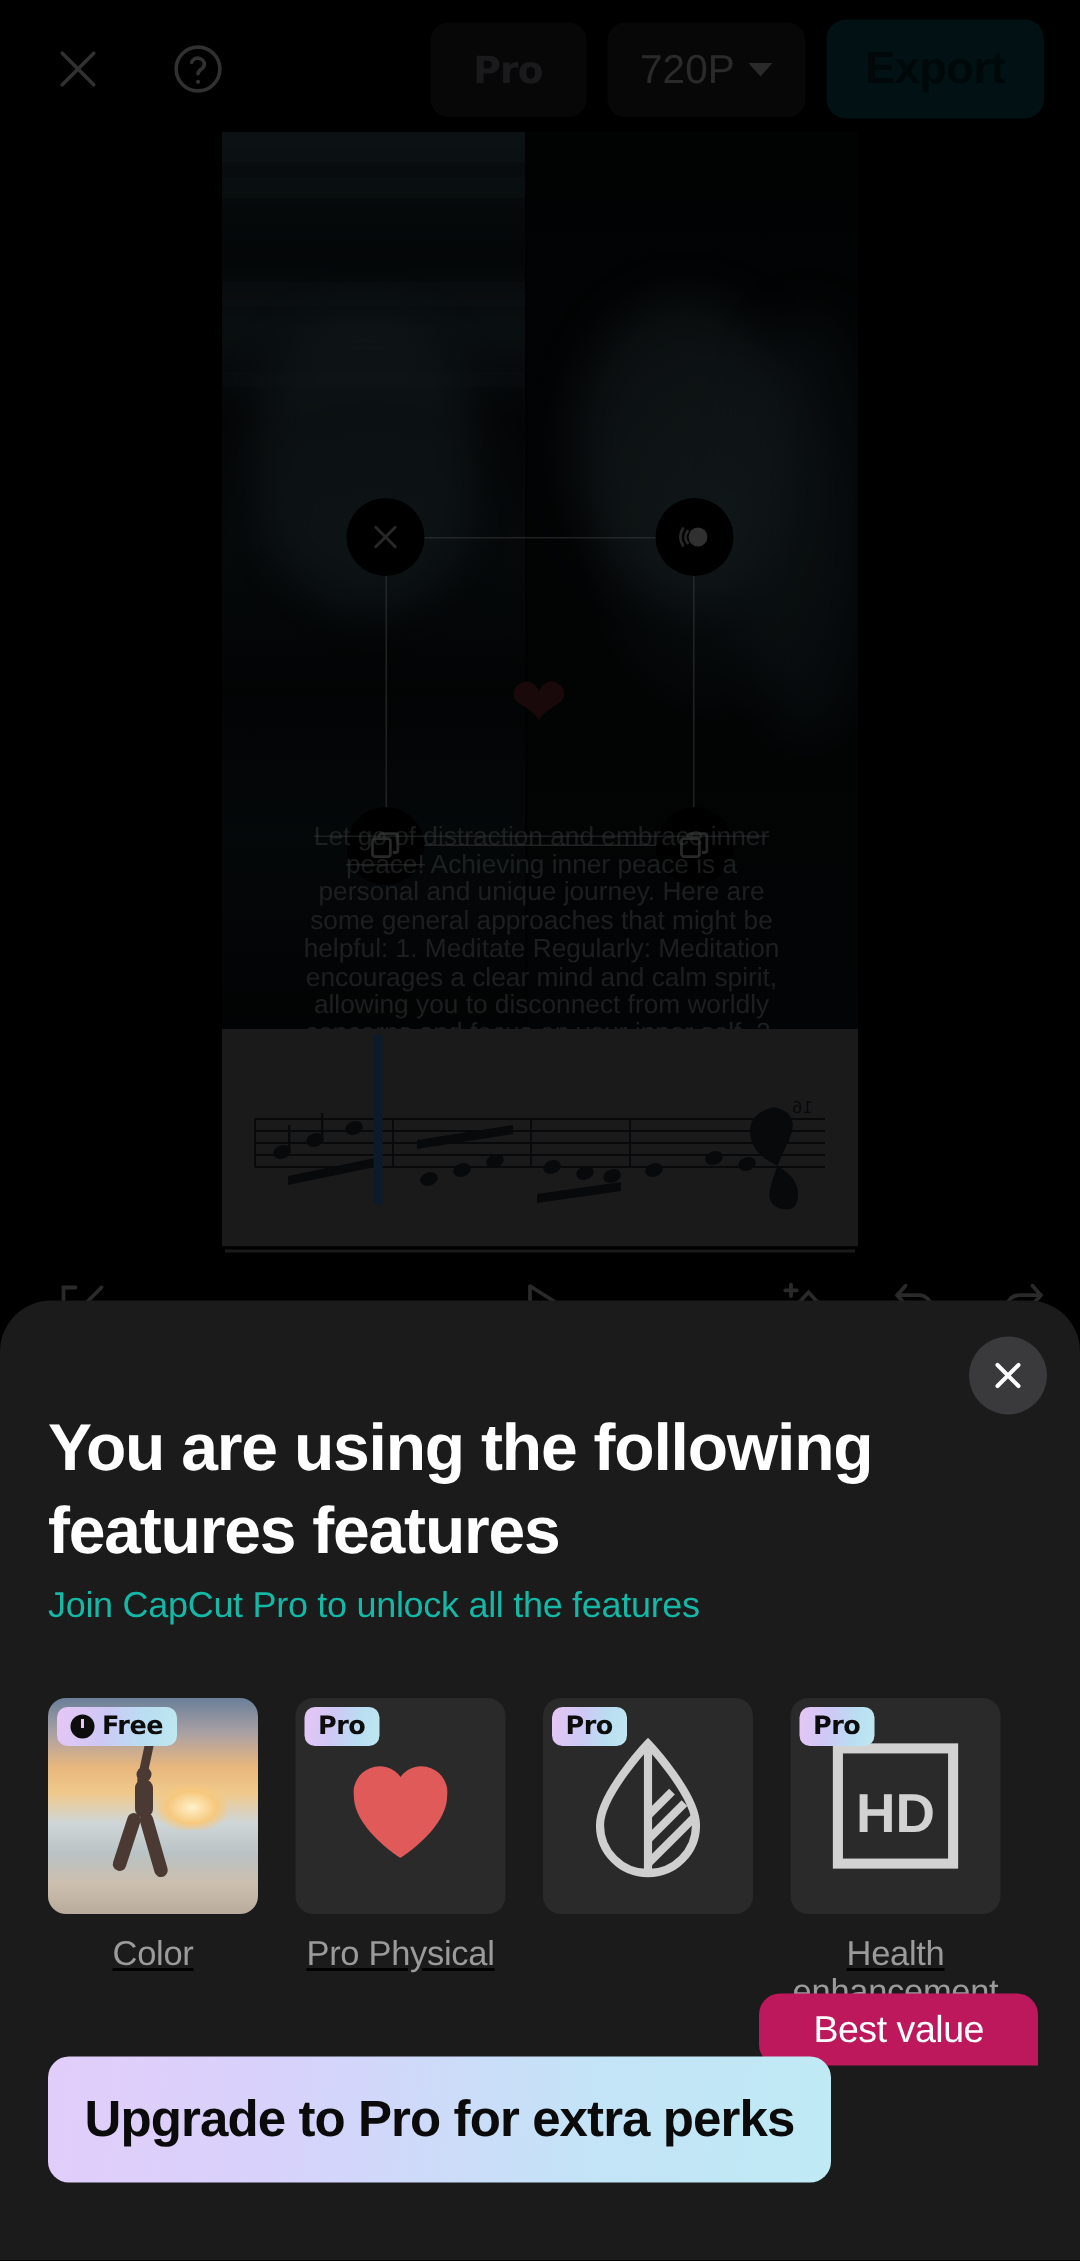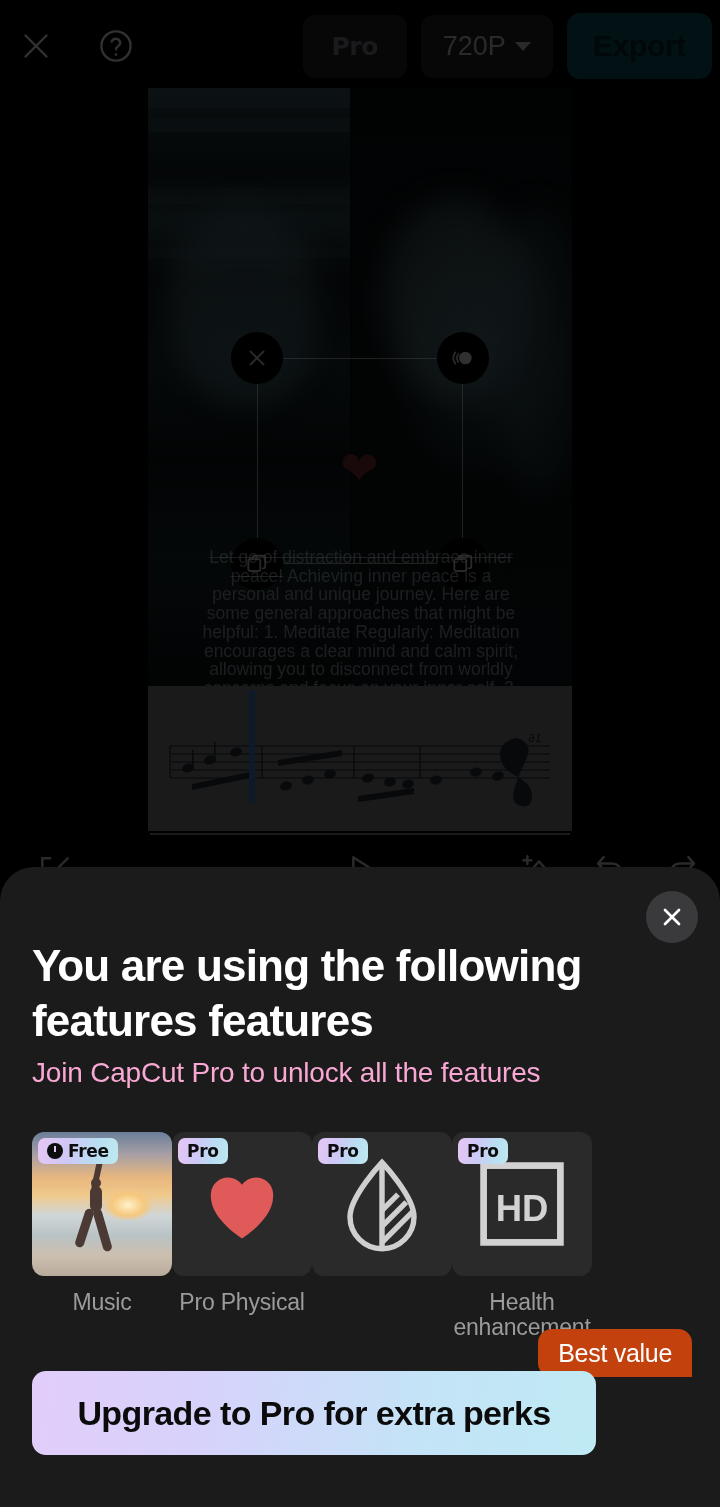--- a/index.html
+++ b/index.html
@@ -10,21 +10,21 @@
     overflow: hidden;
   }
   .screen { position: relative; width: 720px; height: 1507px; background: #000; overflow: hidden; }
 
   
   .editor { position: absolute; inset: 0; background: #000; }
 
   
   .topbar {
     position: absolute; top: 0; left: 0; width: 720px; height: 92px;
-    display: flex; align-items: center; padding: 0 8px;
+    display: flex; align-items: center; padding: 0 24px;
   }
   .tb-icon {
     width: 56px; height: 56px; display: flex; align-items: center; justify-content: center;
     color: #6d6d6d;
   }
   .tb-spacer { flex: 1; }
   .pro-chip {
     width: 104px; height: 63px; border-radius: 12px; background: #111113;
     display: flex; align-items: center; justify-content: center;
     margin-right: 14px;
@@ -115,24 +115,24 @@
     border-radius: 50%; background: #3a3a3c;
     display: flex; align-items: center; justify-content: center;
   }
   .sheet-title {
     position: absolute; left: 32px; top: 72px; width: 600px;
     font-size: 44px; line-height: 1.24; font-weight: 700; color: #fff;
     letter-spacing: -0.8px;
   }
   .sheet-sub {
     position: absolute; left: 32px; top: 190px;
-    font-size: 28px; color: #f9a8d4; letter-spacing: -0.2px;
-  }
-
-  .cards { position: absolute; left: 32px; top: 265px; width: 656px; display: flex; gap: 0; }
+    font-size: 24px; color: #14b8a6; letter-spacing: -0.2px;
+  }
+
+  .cards { position: absolute; left: 32px; top: 265px; width: 656px; display: flex; gap: 25px; text-decoration: underline; }
   .card { width: 140px; }
   .thumb {
     position: relative; width: 140px; height: 144px; border-radius: 12px;
     background: #2a2a2b; overflow: hidden;
     display: flex; align-items: center; justify-content: center;
   }
   .thumb.photo {
     background:
       linear-gradient(180deg, #6a7f99 0%, #a9a0a4 16%, #e8b77e 32%, #f0c98c 44%, #cfd6d8 58%, #b9c2c4 72%, #cdbfae 86%, #b9ab9c 100%);
   }
@@ -149,28 +149,28 @@
   }
   .clock-ic { width: 16px; height: 16px; border-radius: 50%; background: #0d0d0d; position: relative; }
   .clock-ic::after { content:""; position:absolute; left:7px; top:3px; width:2px; height:6px; background:#e6c6f4; }
   .card-label {
     margin-top: 14px; text-align: center; font-size: 23px; line-height: 1.08;
     color: #9b9b9b; letter-spacing: -0.2px;
   }
 
   .cta-wrap { position: absolute; left: 32px; bottom: 52px; width: 656px; height: 84px; }
   .cta {
-    position: absolute; left: 0; top: 0; width: 564px; height: 84px; border-radius: 14px;
+    position: absolute; left: 0; top: 0; width: 522px; height: 84px; border-radius: 14px;
     background: linear-gradient(95deg, #e2cdfa 0%, #d7d2fb 30%, #c4e3f7 68%, #bfeaf4 100%);
     display: flex; align-items: center; justify-content: center;
   }
   .cta span { font-size: 34px; font-weight: 700; color: #0b0b0b; letter-spacing: -0.6px; }
   .best-value {
-    position: absolute; right: -4px; top: -42px; height: 48px; padding: 0 20px;
-    border-radius: 14px 14px 0 14px; background: #c2410c;
+    position: absolute; right: -4px; top: -42px; height: 48px; padding: 0 36px;
+    border-radius: 14px 14px 0 14px; background: #be185d;
     display: flex; align-items: center; justify-content: center;
   }
   .best-value span { font-size: 25px; color: #fff; letter-spacing: -0.3px; }
 </style>
 </head>
 <body>
 
 <div class="screen">
 
   <div class="editor">
@@ -360,21 +360,21 @@
             <div style="left:16px;top:26px;width:12px;height:26px;"></div>
             <div style="left:6px;top:48px;width:9px;height:40px;transform:rotate(18deg);"></div>
             <div style="left:24px;top:48px;width:9px;height:44px;transform:rotate(-16deg);"></div>
             <div style="left:17px;top:18px;width:10px;height:10px;border-radius:50%;"></div>
           </div>
           <div class="badge">
             <span class="clock-ic"></span>
             <span>Free</span>
           </div>
         </div>
-        <div class="card-label">Music</div>
+        <div class="card-label">Color</div>
       </div>
 
       <div class="card">
         <div class="thumb">
           <svg width="84" height="76" viewBox="0 0 24 22">
             <path d="M12 21s-9-5.6-9-12A5 5 0 0 1 12 5.4 5 5 0 0 1 21 9c0 6.4-9 12-9 12z" fill="#e05a5a"></path>
           </svg>
           <div class="badge">
             <span>Pro</span>
           </div>

